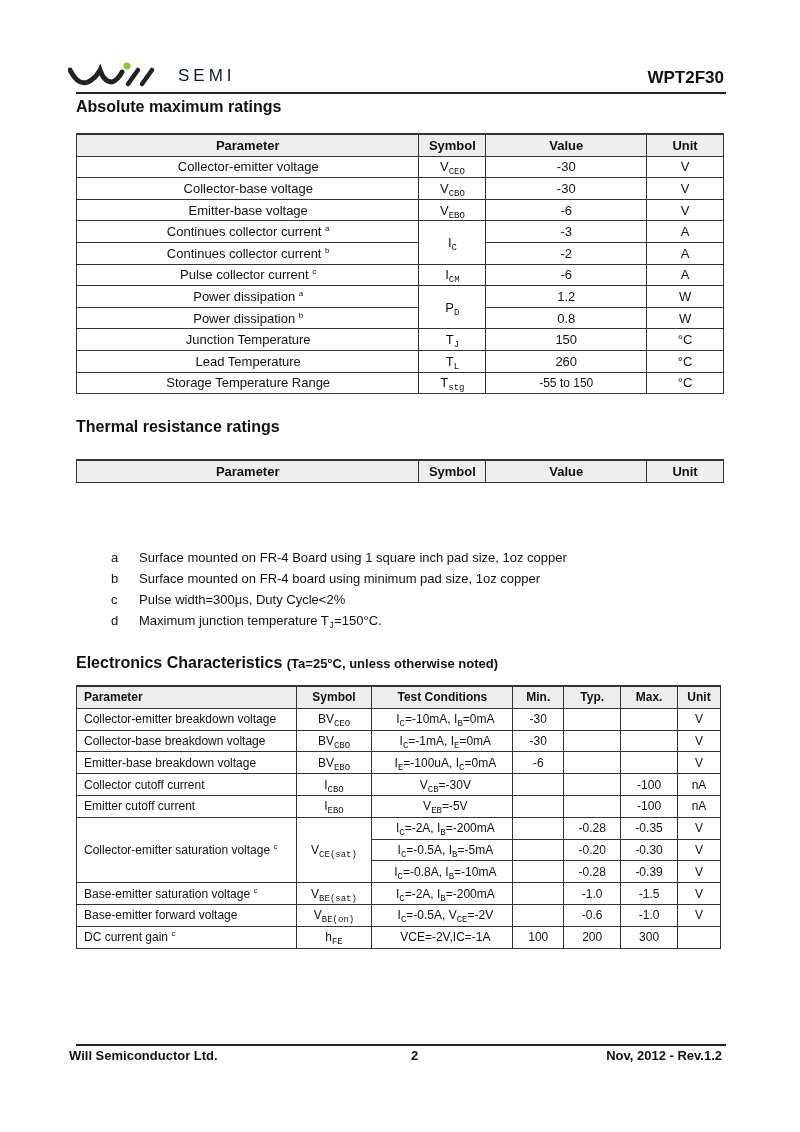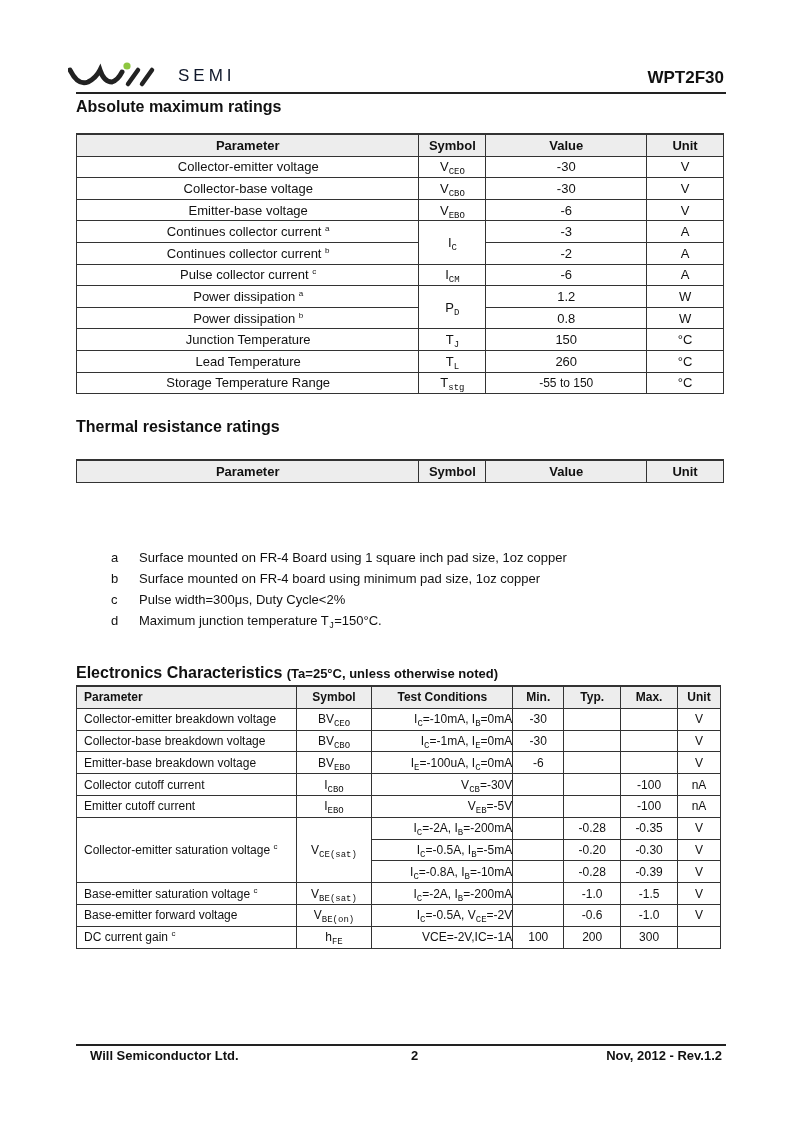--- a/index.html
+++ b/index.html
@@ -29,21 +29,21 @@
 
   .notes { left:76px; top:550px; font-size:13px; }
   .note { position:absolute; left:0; white-space:nowrap;margin-left:35px; }
   .note .k { display:inline-block; width:28px; }
 
   .t3 { left:76px; top:685px; width:645px; }
   .t3 th, .t3 td { height:20.8px; font-size:12px; }
   .t3 th { border-top:2px solid #333; }
   .t3 td.param { padding-left:7px; text-align:left; }
   .t3 td.c { text-align:center; }
-  .t3 td.tc { text-align:right; padding-left:6px; }
+  .t3 td.tc { text-align:center; padding-left:6px; }
   .t3 td.num { text-align:center; }
 
   .footer-rule { left:76px; top:1044px; width:650px; border-top:2.5px solid #222; }
   .footer { top:1048px; font-size:13px; font-weight:bold; }
 </style>
 </head>
 <body>
 
 <div class="abs logo">
   <svg width="105" height="26" viewBox="0 0 105 26">
@@ -162,21 +162,21 @@
   </tbody>
 </table>
 
 <div class="abs notes">
   <div class="note" style="top:0px"><span class="k">a</span><span>Surface mounted on FR-4 Board using 1 square inch pad size, 1oz copper</span></div>
   <div class="note" style="top:21px"><span class="k">b</span><span>Surface mounted on FR-4 board using minimum pad size, 1oz copper</span></div>
   <div class="note" style="top:42px"><span class="k">c</span><span>Pulse width=300μs, Duty Cycle&lt;2%</span></div>
   <div class="note" style="top:63px"><span class="k">d</span><span>Maximum junction temperature T</span><sub>J</sub><span>=150°C.</span></div>
 </div>
 
-<div class="abs section-title" style="top:654px;margin-top:10px;">
+<div class="abs section-title" style="top:654px;">
   <span>Electronics Characteristics</span>
   <span style="font-size:13px">(Ta=25°C, unless otherwise noted)</span>
 </div>
 
 <table class="t3" id="t3">
   <colgroup>
     <col style="width:220px">
       <col style="width:76px">
       <col style="width:141px">
       <col style="width:51px">
@@ -288,15 +288,15 @@
         <td class="tc">VCE=-2V,IC=-1A</td>
         <td class="num">100</td>
         <td class="num">200</td>
         <td class="num">300</td>
         <td class="num"></td>
       </tr>
     </tbody>
 </table>
 
 <div class="abs footer-rule"></div>
-<div class="abs footer" style="left:90px">Will Semiconductor Ltd.</div>
+<div class="abs footer" style="left:69px">Will Semiconductor Ltd.</div>
 <div class="abs footer" style="left:411px">2</div>
 <div class="abs footer" style="right:78px">Nov, 2012 - Rev.1.2</div>
 
 </body></html>

